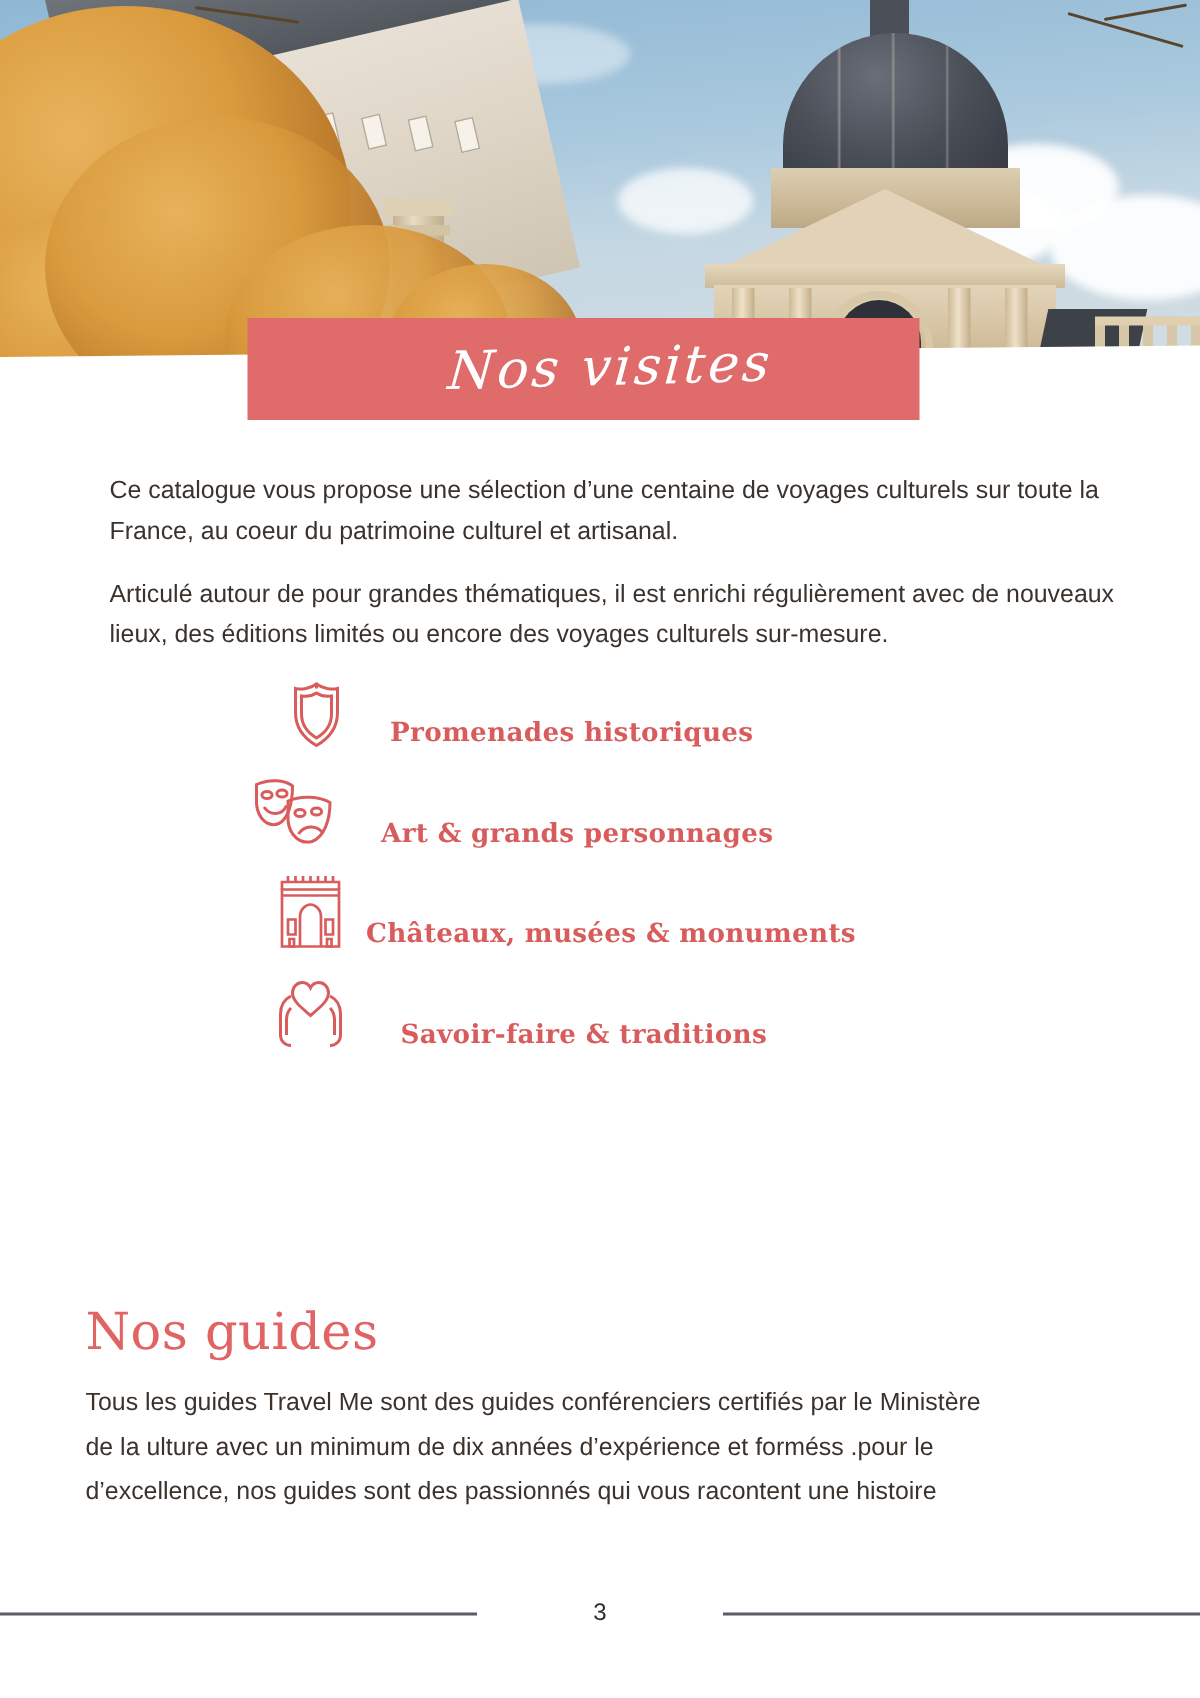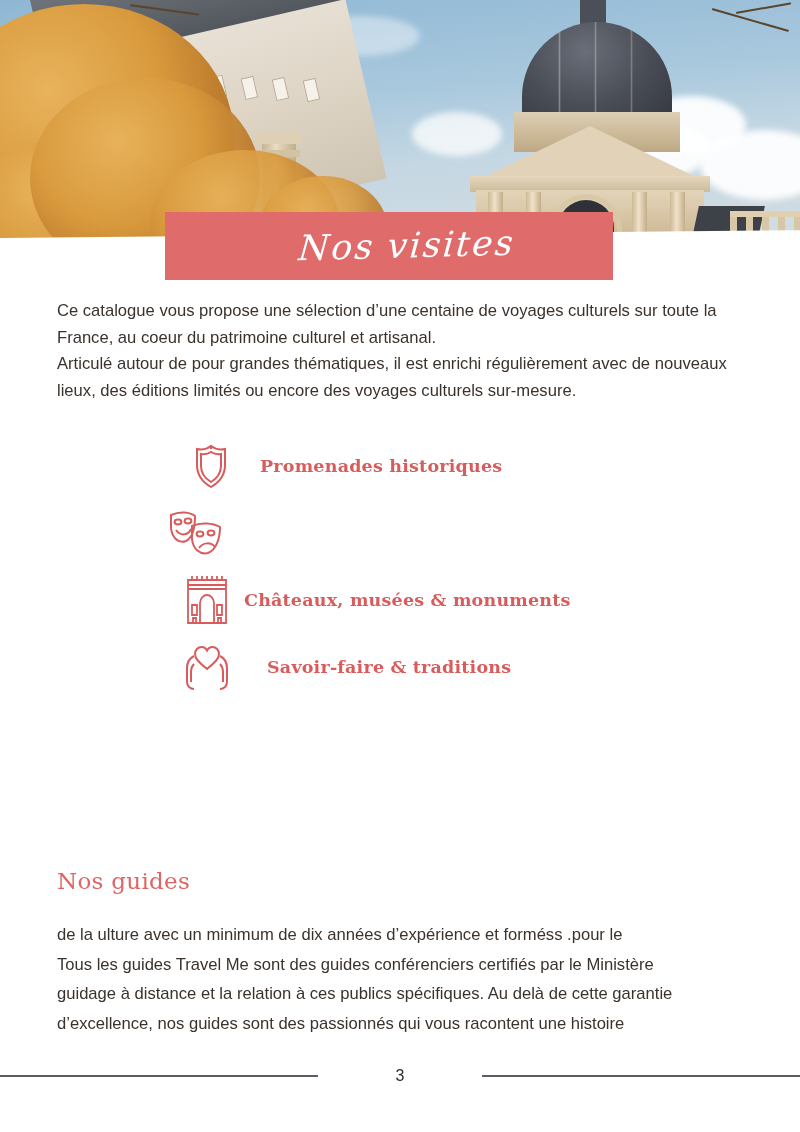--- a/index.html
+++ b/index.html
@@ -263,32 +263,32 @@
   
   .intro {
     position: absolute;
     left: 57px;
     top: 298px;
     width: 706px;
     color: #3b322c;
     font-size: 16.6px;
     line-height: 26.5px;
   }
-  .intro p { margin: 0; }
+  .intro p { margin: 16px; }
 
   
   .themes {
     position: absolute;
     left: 168px;
     top: 432px;
     width: 560px;
   }
   .theme-row {
     display: flex;
-    align-items: center;
+    align-items: flex-end;
     height: 67px;
   }
   .theme-icon {
     width: 62px;
     flex: 0 0 62px;
     display: flex;
     align-items: center;
     justify-content: center;
   }
   .theme-label {
@@ -313,21 +313,21 @@
   .lbl-leaves { margin-left: 14px; }
   .lbl-clock  { margin-left: 14px; }
 
   
   .guides-head {
     position: absolute;
     left: 57px;
     top: 868px;
     color: #e06464;
     font-family: "DejaVu Serif", serif;
-    font-size: 23px;
+    font-size: 34px;
     font-weight: 400;
     letter-spacing: .3px;
   }
   .guides-body {
     position: absolute;
     left: 57px;
     top: 920px;
     width: 706px;
     color: #3b322c;
     font-size: 16.6px;
@@ -451,20 +451,21 @@
           <path d="M3 7 C12 3 22 4 27 8 C27 20 24 30 18 33 C11 36 4 30 3 20 Z"></path>
           <ellipse cx="10" cy="14" rx="3.4" ry="2.4"></ellipse>
           <ellipse cx="20" cy="13" rx="3.4" ry="2.4"></ellipse>
           <path d="M8 22 C12 28 20 28 23 21"></path>
           <path d="M24 18 C33 14 45 15 52 19 C52 31 48 42 40 45 C32 47 25 41 24 31 Z"></path>
           <ellipse cx="32" cy="26" rx="3.4" ry="2.4"></ellipse>
           <ellipse cx="43" cy="25" rx="3.4" ry="2.4"></ellipse>
           <path d="M31 40 C35 34 43 34 47 39"></path>
         </svg>
       </div>
+      <div class="theme-label lbl-masks">Art  &amp; grands personnages</div>
     </div>
 
     <div class="theme-row">
       <div class="theme-icon i-arc">
         <svg width="46" height="50" viewBox="0 0 46 50" fill="none" stroke="#d95c5c" stroke-width="1.8">
           <path d="M4 10 L42 10 L42 48 L4 48 Z"></path>
           <path d="M4 10 L4 5 L42 5 L42 10"></path>
           <path d="M8 5 L8 1 M13 5 L13 1 M18 5 L18 1 M23 5 L23 1 M28 5 L28 1 M33 5 L33 1 M38 5 L38 1"></path>
           <path d="M4 14 L42 14"></path>
           <path d="M16 48 L16 28 C16 23 20 20 23 20 C26 20 30 23 30 28 L30 48"></path>
@@ -489,23 +490,22 @@
       </div>
       <div class="theme-label lbl-hands">Savoir-faire &amp; traditions</div>
     </div>
 
 
 
   </div>
 
   <div class="guides-head">Nos guides</div>
   <div class="guides-body">
+    <p>Tous les guides Travel Me sont des guides conférenciers certifiés par le Ministère</p>
     <p>de la ulture avec un minimum de dix années d’expérience et forméss .pour le</p>
-    <p>Tous les guides Travel Me sont des guides conférenciers certifiés par le Ministère</p>
-    <p>guidage à distance et la relation à ces publics spécifiques. Au delà de cette garantie</p>
     <p class="last">d’excellence, nos guides sont des passionnés qui vous racontent une histoire</p>
   </div>
 
   <div class="footer">
     <div class="foot-rule left"></div>
     <div class="foot-spacer"></div>
     <div class="page-num">3</div>
     <div class="foot-spacer"></div>
     <div class="foot-rule right"></div>
   </div>

